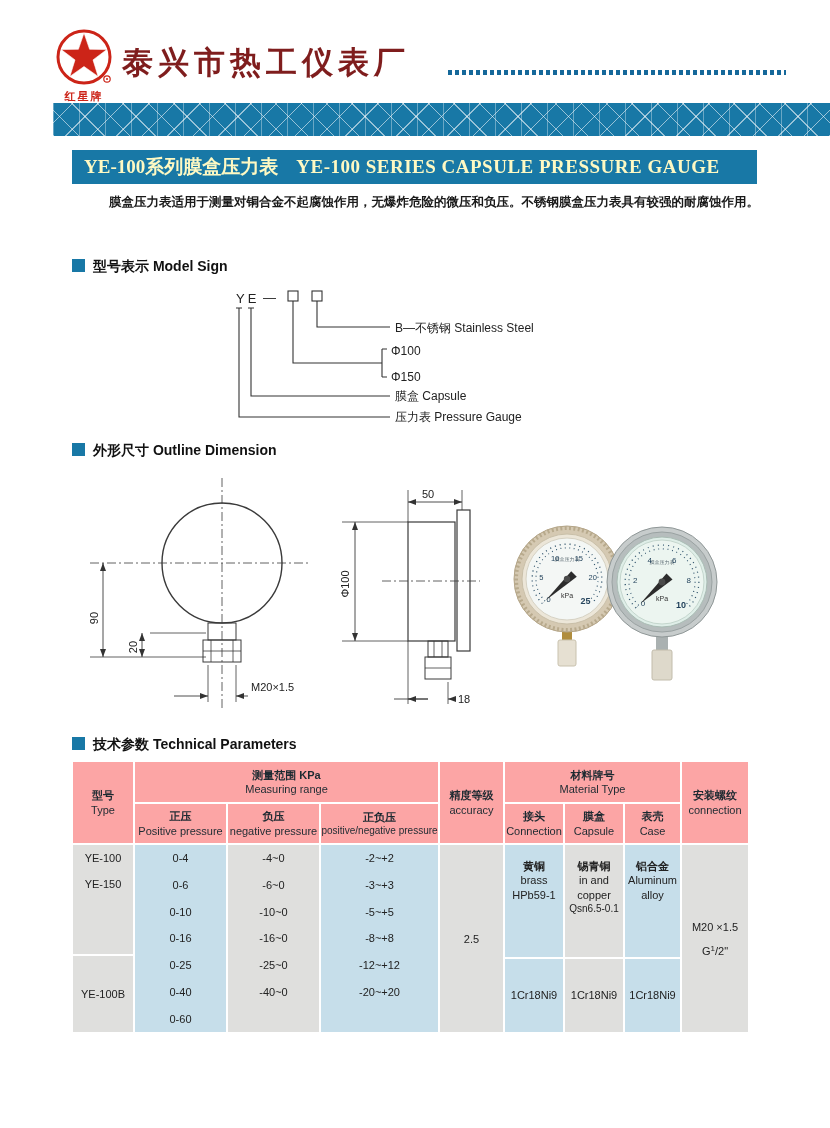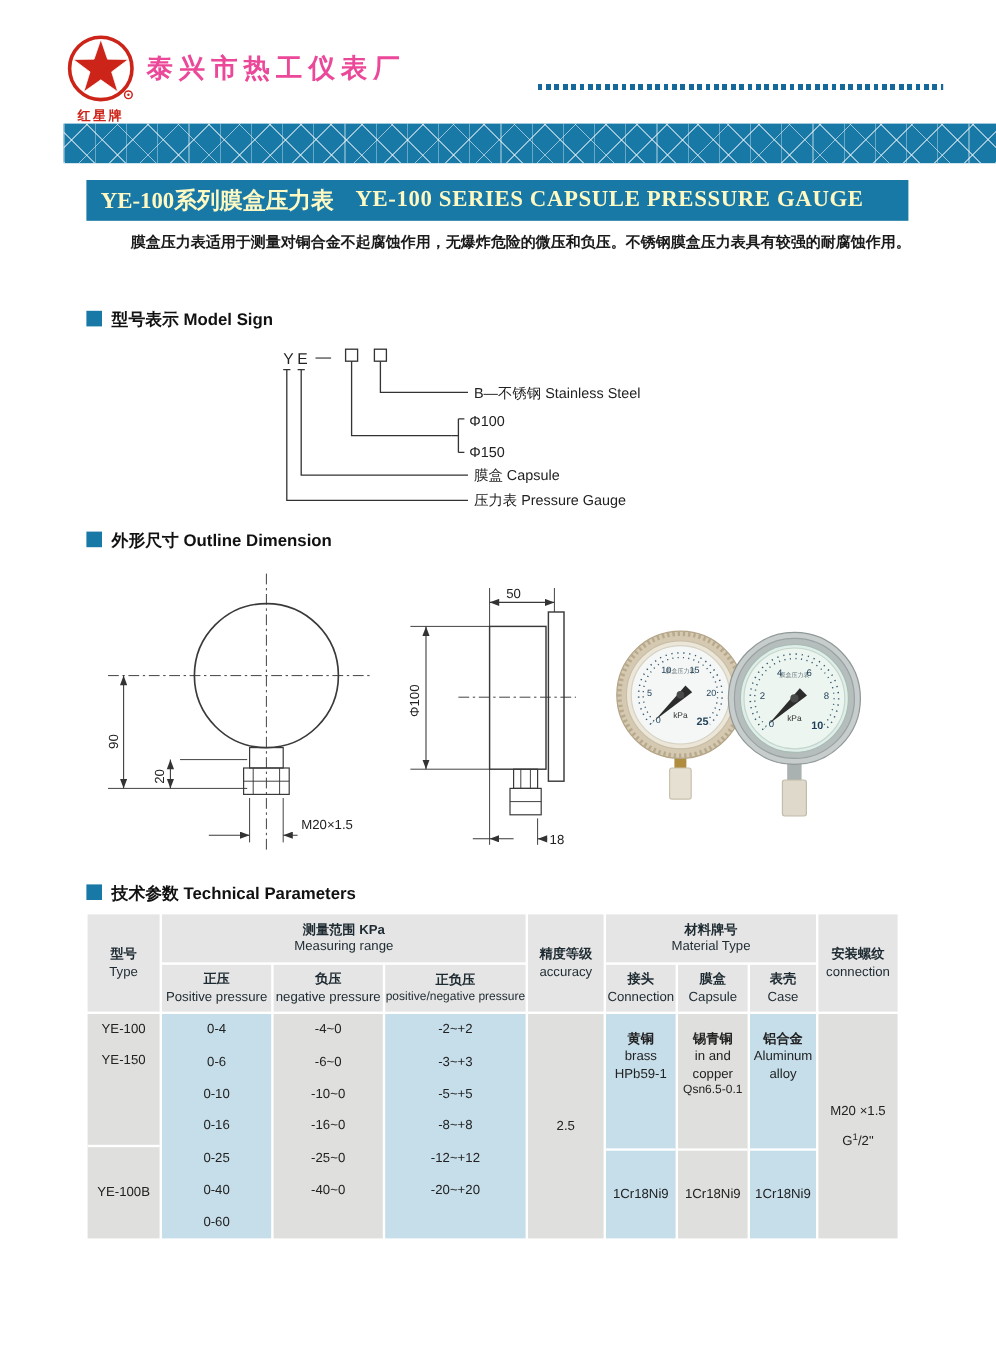--- a/index.html
+++ b/index.html
@@ -3,21 +3,21 @@
 <meta charset="utf-8">
 <style>
   html,body{margin:0;padding:0;}
   body{
     width:830px;height:1128px;position:relative;background:#ffffff;
     font-family:"Liberation Sans",sans-serif;color:#1a1a1a;overflow:hidden;
   }
   .abs{position:absolute;}
 
   
-  .company{left:122px;top:42px;font-size:22px;font-weight:700;letter-spacing:5px;color:#ec4899;}
+  .company{left:122px;top:42px;font-size:31px;font-weight:700;letter-spacing:5px;color:#7f1d1d;}
   .dotted-rule{left:448px;top:70px;width:338px;height:5px;
     background:repeating-linear-gradient(90deg,#15689a 0 4px,transparent 4px 7px);}
   .lattice{left:53px;top:103px;width:777px;height:33px;background-color:#1878a6;
     background-image:
       repeating-linear-gradient(45deg,rgba(255,255,255,.55) 0 1px,transparent 1px 18px),
       repeating-linear-gradient(-45deg,rgba(255,255,255,.55) 0 1px,transparent 1px 18px),
       repeating-linear-gradient(90deg,rgba(255,255,255,.35) 0 1px,transparent 1px 26px);}
 
   
   .titlebar{left:72px;top:150px;width:685px;height:34px;background:#1878a6;color:#fef9c3;
@@ -37,21 +37,21 @@
 
   
   svg text{font-family:"Liberation Sans",sans-serif;}
   .dim{font-size:11px;fill:#222;}
   .lbl{font-size:12px;fill:#222;}
 
   
   .ptable{left:73px;top:762px;display:grid;
     grid-template-columns:60px 91px 91px 117px 63px 58px 58px 55px 66px;
     grid-template-rows:40px 39px 187px;gap:2px;background:#fff;font-size:11px;color:#1d2a31;}
-  .hc{background:#e5e5e5;display:flex;flex-direction:column;align-items:center;justify-content:center;
+  .hc{background:#fca5a5;display:flex;flex-direction:column;align-items:center;justify-content:center;
       text-align:center;line-height:1.3;}
   .hc .cn{font-weight:700;}
   .h-type{grid-column:1;grid-row:1/3}.h-range{grid-column:2/5;grid-row:1}
   .h-acc{grid-column:5;grid-row:1/3}.h-mat{grid-column:6/9;grid-row:1}
   .h-mount{grid-column:9;grid-row:1/3}
   .h-pos{grid-column:2;grid-row:2}.h-neg{grid-column:3;grid-row:2}.h-pn{grid-column:4;grid-row:2}
   .h-conn{grid-column:6;grid-row:2}.h-caps{grid-column:7;grid-row:2}.h-case{grid-column:8;grid-row:2}
   .bc{grid-row:3;display:flex;flex-direction:column;color:#222;}
   .c-type{grid-column:1}.c-pos{grid-column:2;background:#c6deea}
   .c-neg{grid-column:3;background:#dfdfdd}.c-pn{grid-column:4;background:#c6deea}

